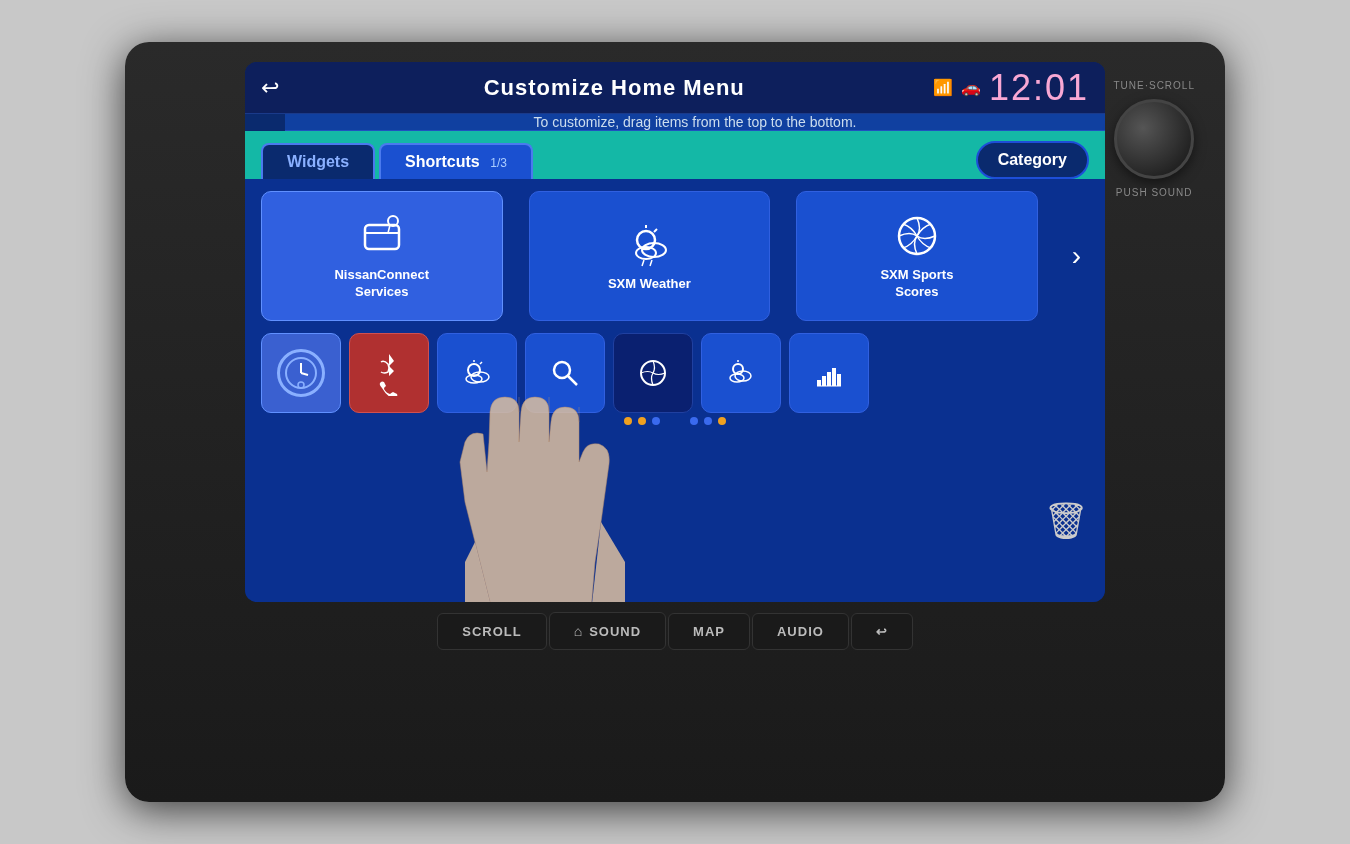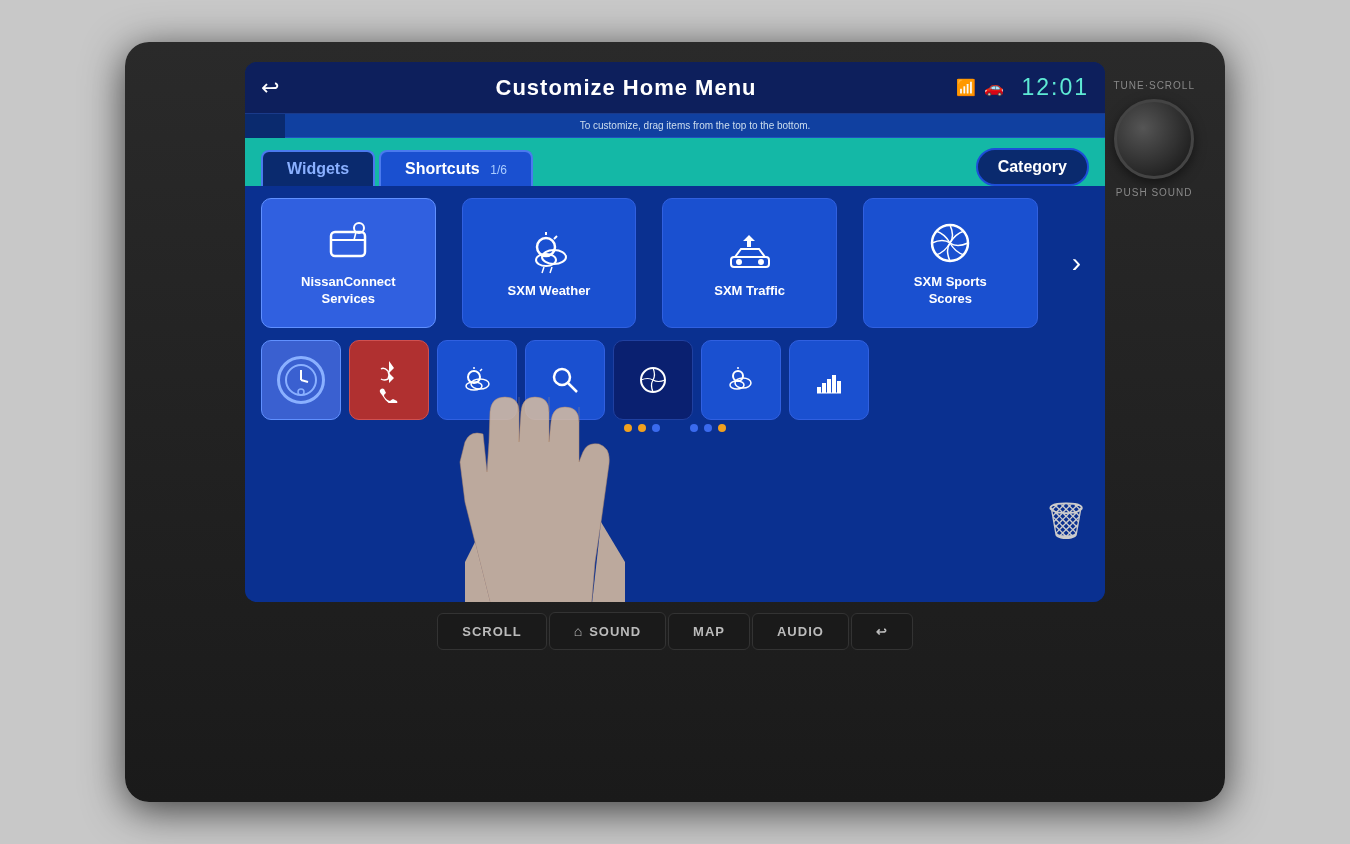--- a/index.html
+++ b/index.html
@@ -81,34 +81,32 @@
 
     .signal-icon {
       font-size: 16px;
     }
 
     .car-icon {
       font-size: 16px;
     }
 
     .clock {
-      font-size: 23px;
+      font-size: 36px;
       font-weight: 400;
-      color: #5eead4;
+      color: #f9a8d4;
       letter-spacing: 2px;
-      margin-left: 9px;
     }
 
     
     .subtitle-bar {
       background: #1040a0;
       text-align: center;
-      padding: 6px;
       color: #cde;
-      font-size: 10px;
+      font-size: 14px;
       border-bottom: 1px solid #2050c0;
       margin-left: 40px;
     }
 
     
     .tabs-row {
       display: flex;
       align-items: flex-end;
       padding: 10px 16px 0 16px;
       background: #14b8a6;
@@ -421,21 +419,21 @@
       <div class="subtitle-bar">
         <span>To customize, drag items from the top to the bottom.</span>
       </div>
 
       <div class="tabs-row">
         <div class="tab inactive">
           <span>Widgets</span>
         </div>
         <div class="tab active">
           <span>Shortcuts</span>
-          <span class="tab-badge">1/6</span>
+          <span class="tab-badge">1/3</span>
         </div>
         <div class="category-tab">
           <span>Category</span>
         </div>
       </div>
 
       <div class="content-area">
 
         <div class="tiles-row">
 
@@ -455,30 +453,20 @@
               <line x1="22" y1="8" x2="22" y2="5" stroke="white" stroke-width="2"></line>
               <line x1="30" y1="12" x2="33" y2="9" stroke="white" stroke-width="2"></line>
               <ellipse cx="30" cy="30" rx="12" ry="7" fill="none" stroke="white" stroke-width="2"></ellipse>
               <ellipse cx="22" cy="33" rx="10" ry="6" fill="none" stroke="white" stroke-width="2"></ellipse>
               <line x1="20" y1="40" x2="18" y2="46" stroke="white" stroke-width="1.5"></line>
               <line x1="28" y1="40" x2="26" y2="46" stroke="white" stroke-width="1.5"></line>
             </svg>
             <span class="tile-label">SXM Weather</span>
           </div>
 
-          <div class="tile">
-            <svg class="tile-svg" viewBox="0 0 50 50" fill="white">
-              <rect x="6" y="30" width="38" height="10" rx="3" fill="none" stroke="white" stroke-width="2"></rect>
-              <path d="M10 30 L16 22 L34 22 L40 30" fill="none" stroke="white" stroke-width="2"></path>
-              <circle cx="14" cy="35" r="3" fill="white"></circle>
-              <circle cx="36" cy="35" r="3" fill="white"></circle>
-              <path d="M24 8 L30 14 L26 14 L26 20 L22 20 L22 14 L18 14 Z" fill="white"></path>
-            </svg>
-            <span class="tile-label">SXM Traffic</span>
-          </div>
 
           <div class="tile">
             <svg class="tile-svg" viewBox="0 0 50 50" fill="white">
               <circle cx="25" cy="25" r="18" fill="none" stroke="white" stroke-width="2.5"></circle>
               <path d="M25 7 Q30 18 25 25 Q20 32 25 43" fill="none" stroke="white" stroke-width="1.5"></path>
               <path d="M7 25 Q18 20 25 25 Q32 30 43 25" fill="none" stroke="white" stroke-width="1.5"></path>
               <path d="M11 13 Q20 16 25 25 Q30 34 39 37" fill="none" stroke="white" stroke-width="1.5"></path>
               <path d="M11 37 Q20 34 25 25 Q30 16 39 13" fill="none" stroke="white" stroke-width="1.5"></path>
             </svg>
             <span class="tile-label">SXM Sports<br>Scores</span>

